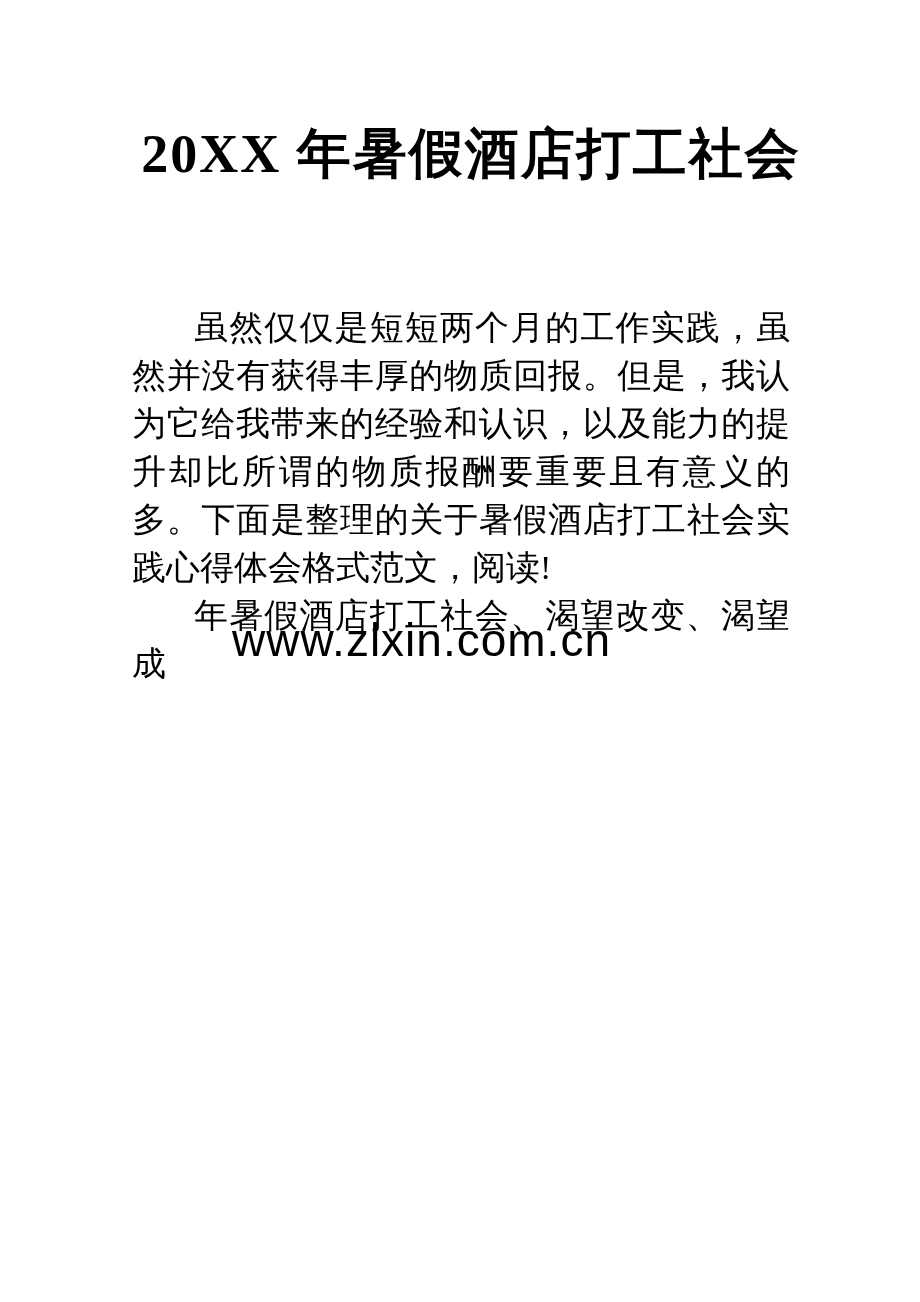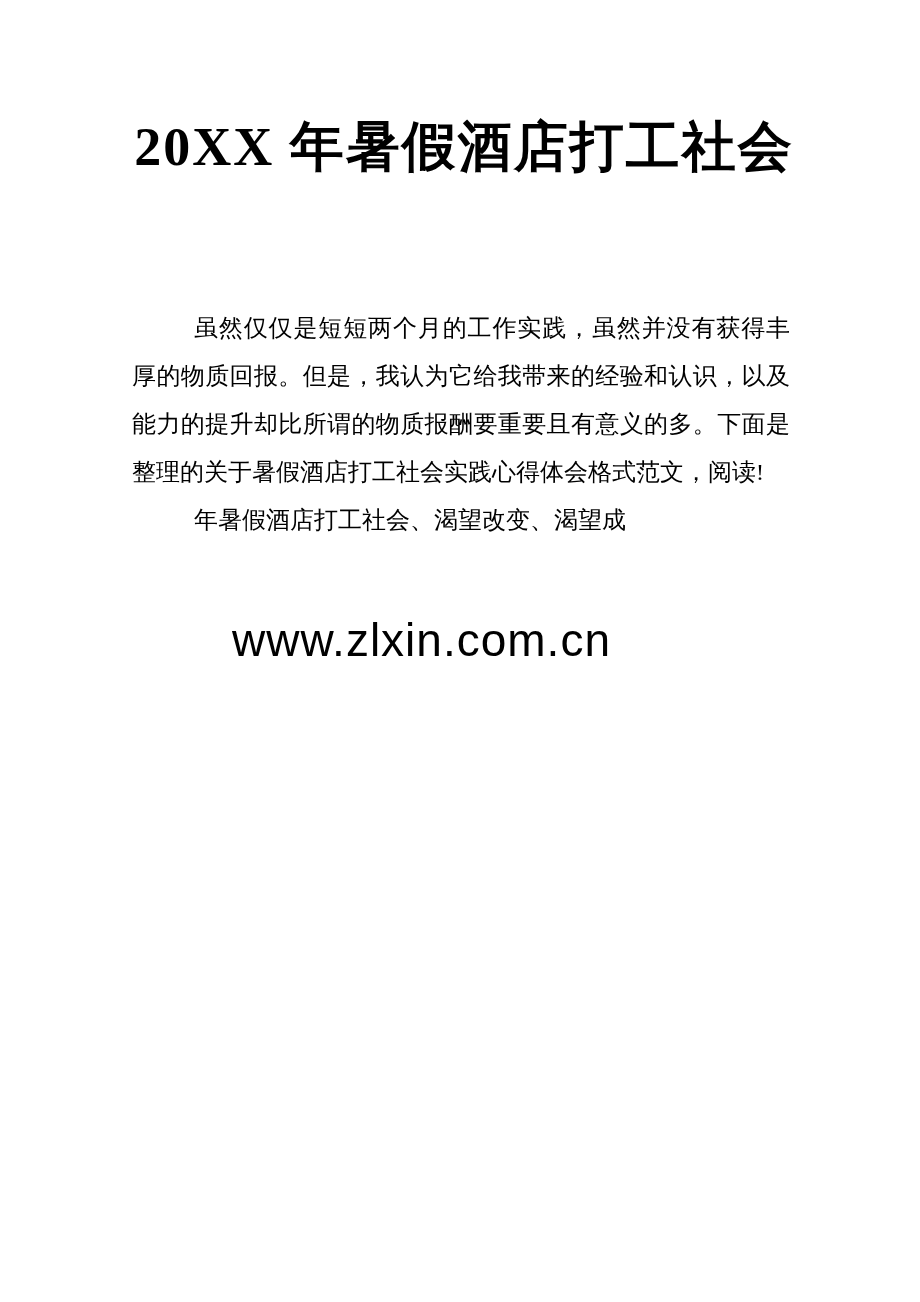--- a/index.html
+++ b/index.html
@@ -14,37 +14,37 @@
     background: #ffffff;
     overflow: hidden;
     font-family: "Liberation Serif", "DejaVu Serif", serif;
     color: #000000;
   }
   .doc-title {
     position: absolute;
     top: 106px;
     left: 115px;
     width: 690px;
-    margin: 4px;
+    margin: 11px;
     text-align: center;
     font-size: 54px;
     line-height: 74px;
     font-weight: 700;
     letter-spacing: 2px;
     z-index: 2;
   }
   .doc-title span {
     display: block;
   }
   .doc-body {
     position: absolute;
     top: 304px;
     left: 132px;
     width: 658px;
-    font-size: 24px;
+    font-size: 34px;
     line-height: 48px;
     text-align: justify;
     text-justify: inter-ideograph;
     z-index: 2;
   }
   .doc-body p {
     margin: 0;
     text-indent: 62px;
   }
   .watermark {

